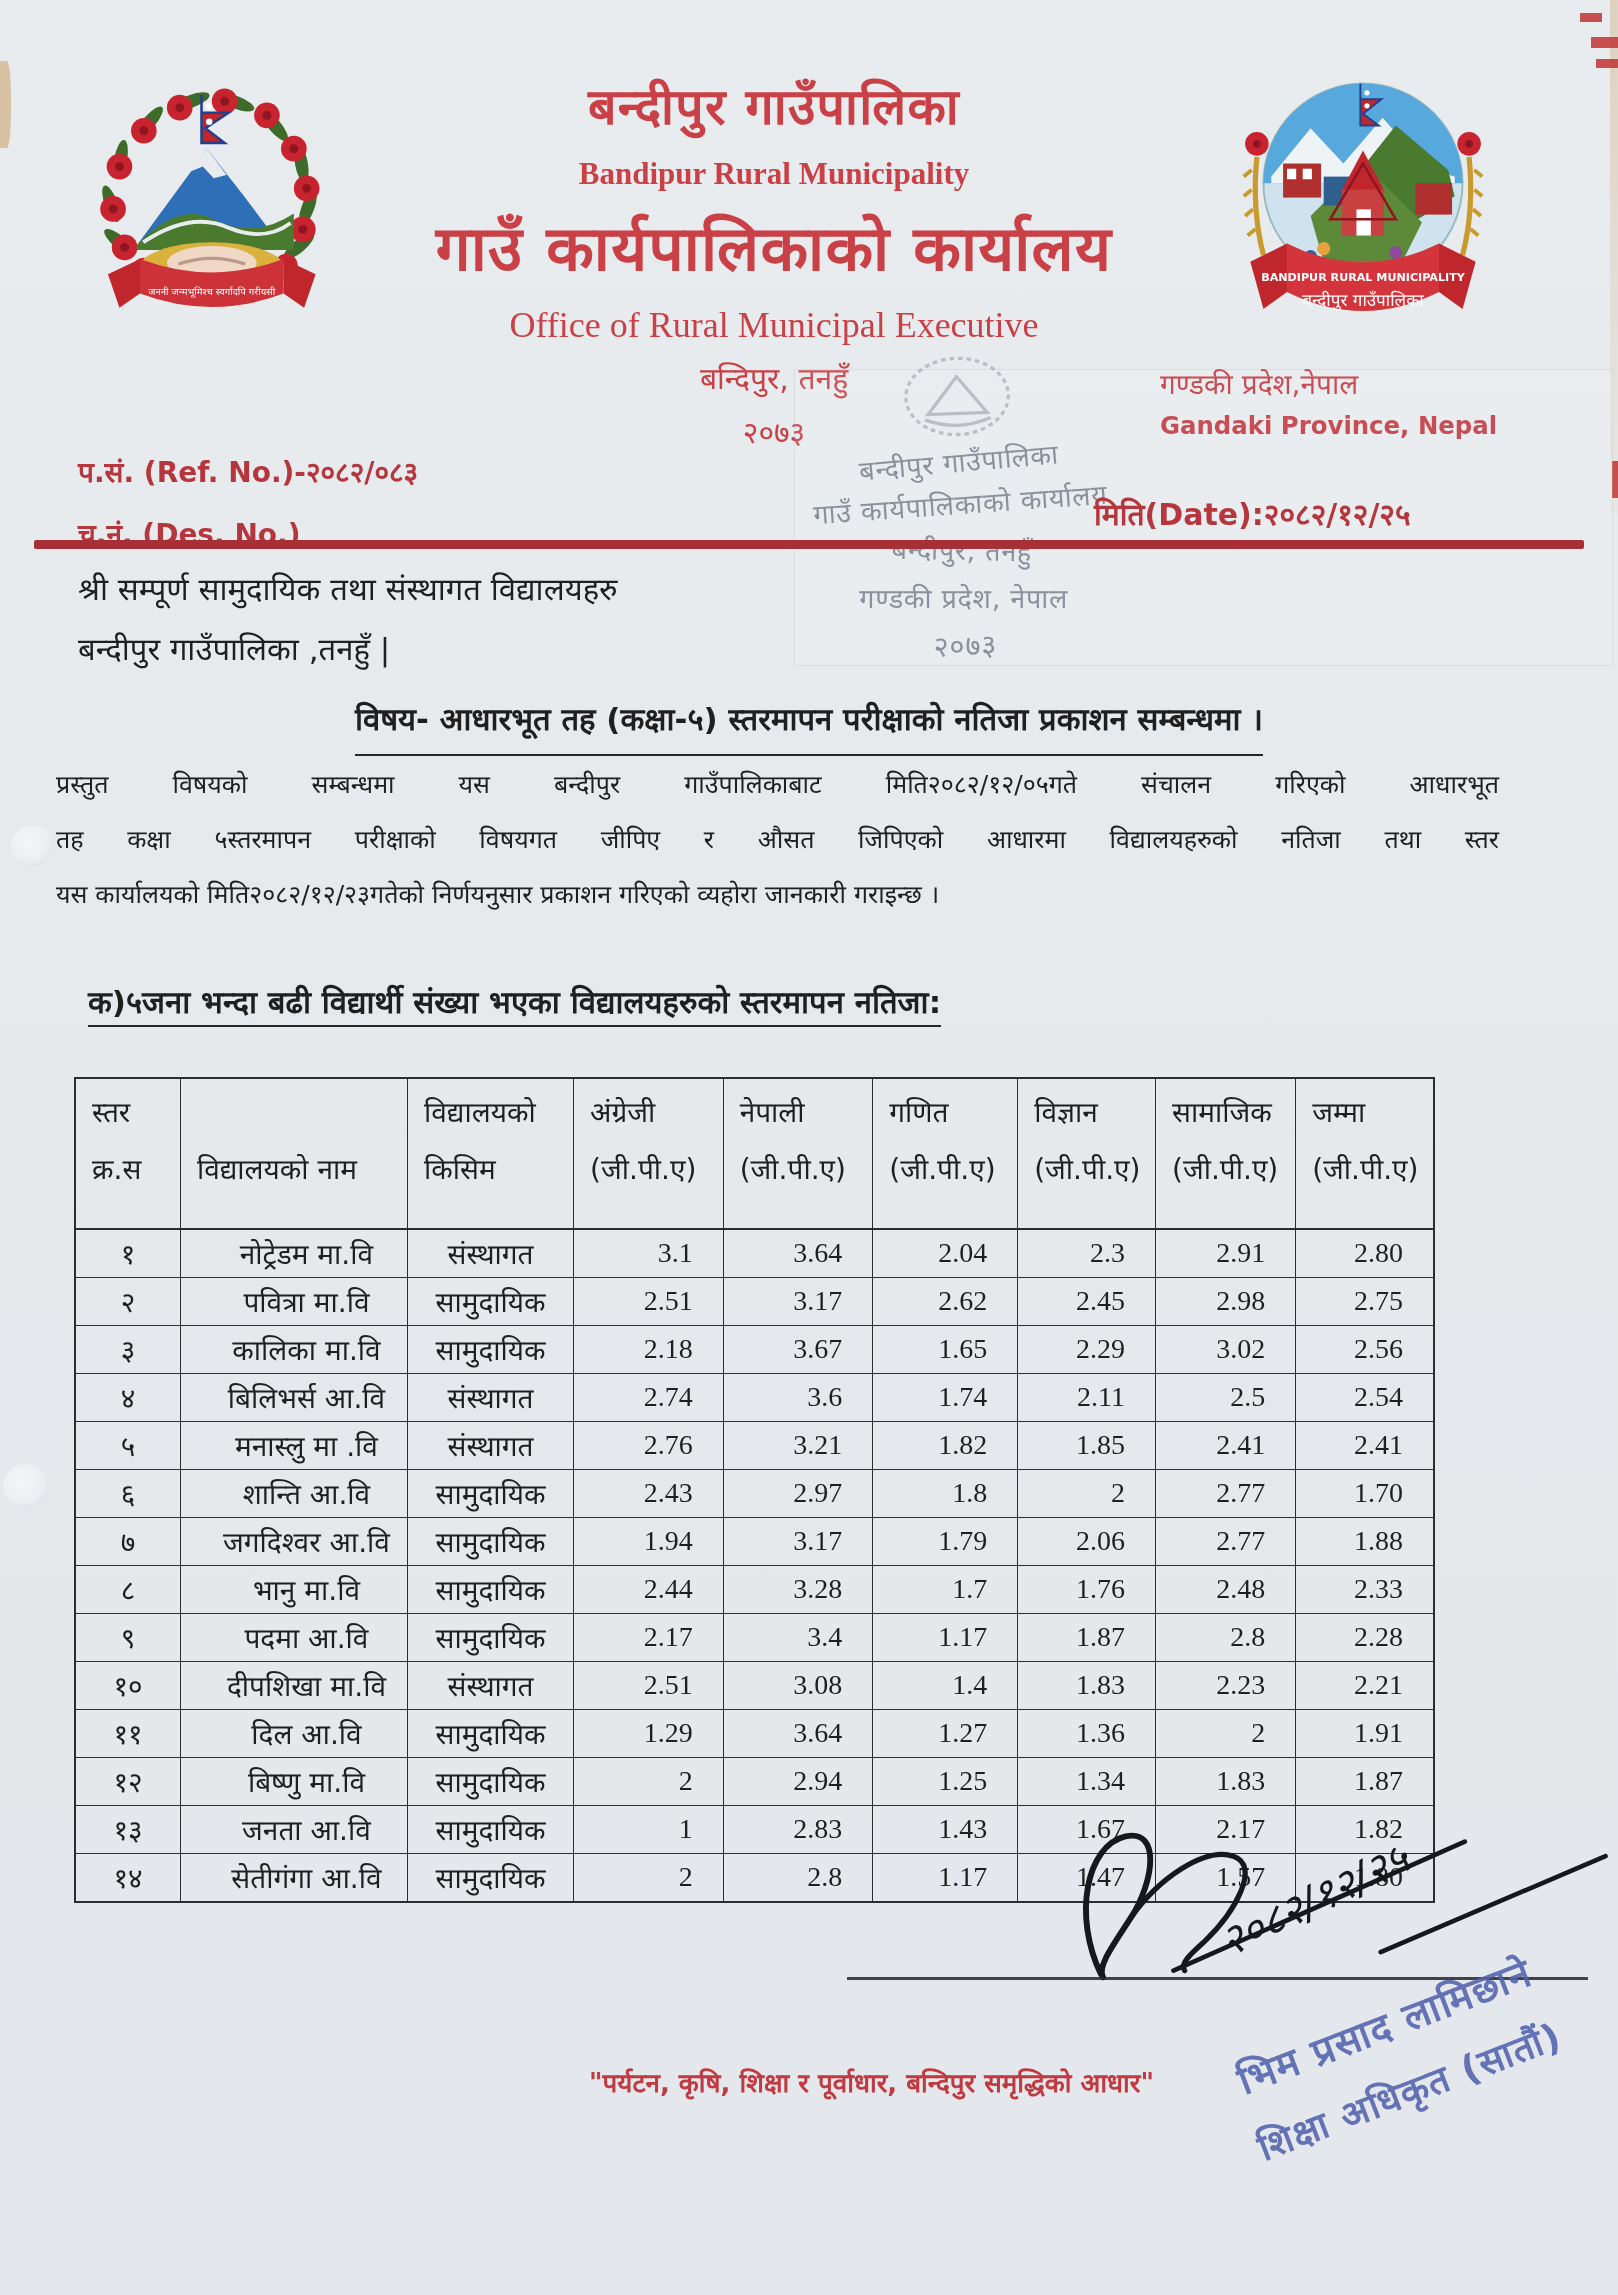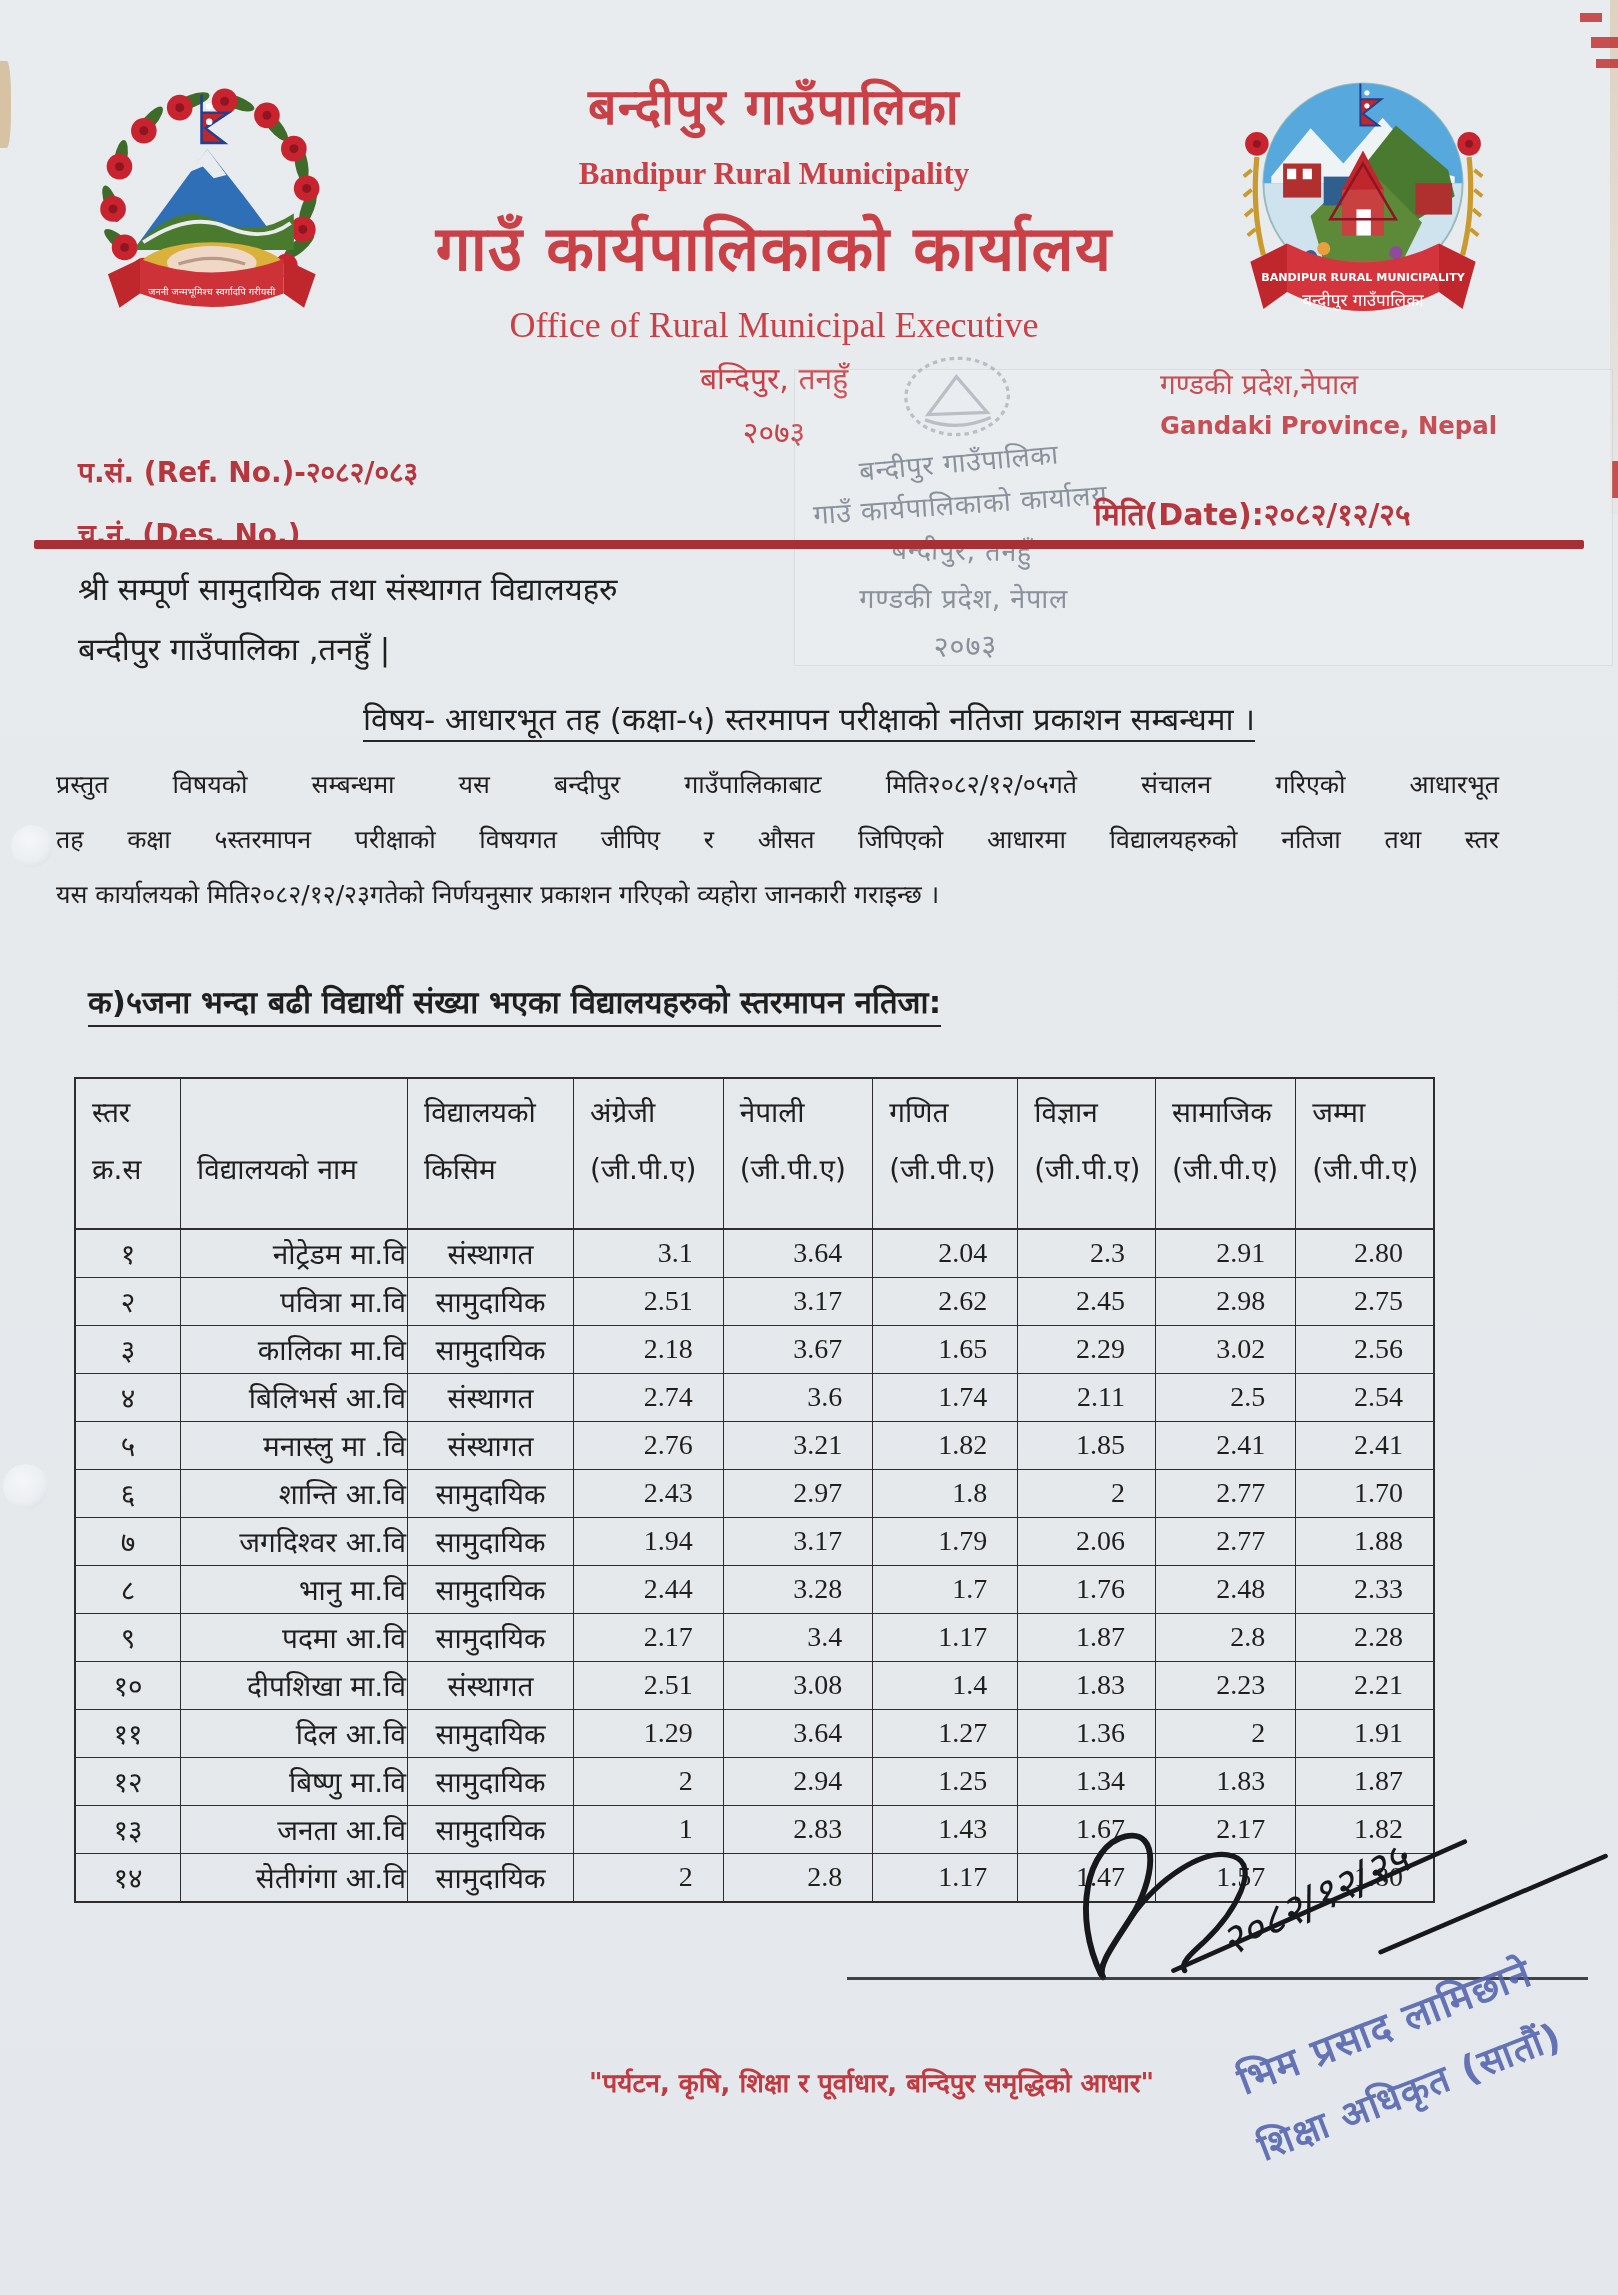--- a/index.html
+++ b/index.html
@@ -48,38 +48,38 @@
   .os5{transform:rotate(0deg);margin-top:9.2px;font-size:29px;}
   
   .ref-ref{position:absolute;left:78px;top:452px;font-size:28px;color:#b5363d;font-weight:bold;}
   .ref-des{position:absolute;left:78px;top:514px;font-size:28px;color:#b5363d;font-weight:bold;}
   .ref-date{position:absolute;left:1094px;top:493px;font-size:30px;color:#b5363d;font-weight:bold;}
   .red-rule{position:absolute;left:34px;top:540px;width:1550px;height:8.6px;background:#a63036;border-radius:2px;}
   
   .addr1{position:absolute;left:78px;top:567px;font-size:31px;}
   .addr2{position:absolute;left:78px;top:627px;font-size:31px;}
   .subject-wrap{position:absolute;left:0;top:697px;width:1618px;text-align:center;}
-  .subject{display:inline-block;font-size:31px;font-weight:normal;border-bottom:2.6px solid #26262a;padding-bottom:1px;text-align:right;}
+  .subject{display:inline-block;font-size:31px;font-weight:bold;border-bottom:2.6px solid #26262a;padding-bottom:15px;text-align:right;}
   .body-par{position:absolute;left:56px;top:772px;width:1443px;font-size:25px;line-height:1.0;}
   .body-line{margin-bottom:30px;text-align:justify;text-align-last:justify;white-space:normal;}
   .body-line.last{text-align-last:left;}
   .section-heading{position:absolute;left:88px;top:980px;font-size:31px;font-weight:bold;}
   .section-heading span{border-bottom:2.6px solid #26262a;padding-bottom:5.3px;}
   
   table.results{position:absolute;left:74px;top:1077px;width:1361px;border-collapse:collapse;table-layout:fixed;
     background:transparent;}
   table.results th,table.results td{border:1.3px solid #2d2d30;}
   table.results{border:2px solid #2d2d30;}
   table.results thead th{height:125px;vertical-align:top;text-align:left;padding:13px 6.6px 10.5px 16px;
     font-weight:normal;font-size:28px;border-bottom:2px solid #2d2d30;}
   .h-top{display:block;height:57px;}
   .h-bot{display:block;}
   table.results td{height:45px;font-size:28px;}
   td.c0{text-align:center;}
-  td.c1{text-align:right;padding-left:26px;}
+  td.c1{text-align:center;padding-left:26px;}
   td.c2{text-align:center;}
   td.c3,td.c4,td.c5,td.c6,td.c7,td.c8{text-align:right;padding-right:30px;
     font-family:"Liberation Serif",serif;font-size:30px;}
   .w0{width:7.2%;} .w1{width:17.6%;} .w2{width:12.4%;} .w3{width:11%;} .w4{width:11%;}
   .w5{width:10.6%;} .w6{width:10%;} .w7{width:10.2%;} .w8{width:10%;}
   
   .sig-svg{position:absolute;left:1038px;top:1818px;}
   .sig-line{position:absolute;left:847px;top:1977px;width:741px;height:2.6px;background:#24252b;opacity:.85;}
   .blue-stamp{position:absolute;left:1143px;top:1996px;width:507px;text-align:center;
     color:#5263ae;opacity:.88;transform:rotate(-21deg);font-weight:bold;}

